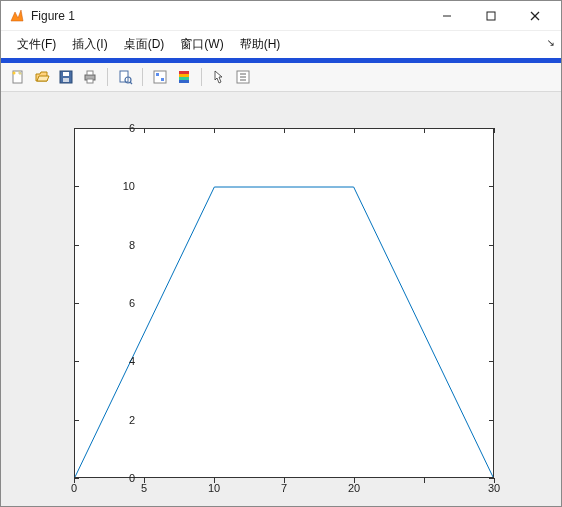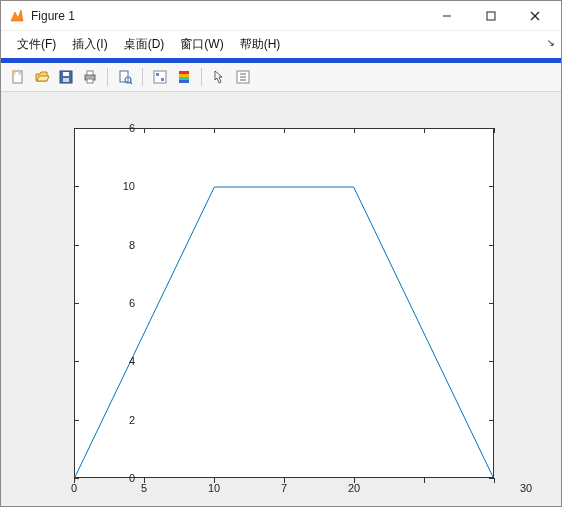--- a/index.html
+++ b/index.html
@@ -246,14 +246,14 @@
     <div class="tick-x-t" style="left: 283px;"></div>
     <div class="tick-label-x" style="left: 283px;">7</div>
     <div class="tick-x" style="left: 353px;"></div>
     <div class="tick-x-t" style="left: 353px;"></div>
     <div class="tick-label-x" style="left: 353px;">20</div>
     <div class="tick-x" style="left: 423px;"></div>
     <div class="tick-x-t" style="left: 423px;"></div>
     <div class="tick-label-x" style="left: 423px; margin-top: 32px;">25</div>
     <div class="tick-x" style="left: 493px;"></div>
     <div class="tick-x-t" style="left: 493px;"></div>
-    <div class="tick-label-x" style="left: 493px; margin-left: 32px;">30</div>
+    <div class="tick-label-x" style="left: 493px;">30</div>
   </div>
 
 </body></html>

